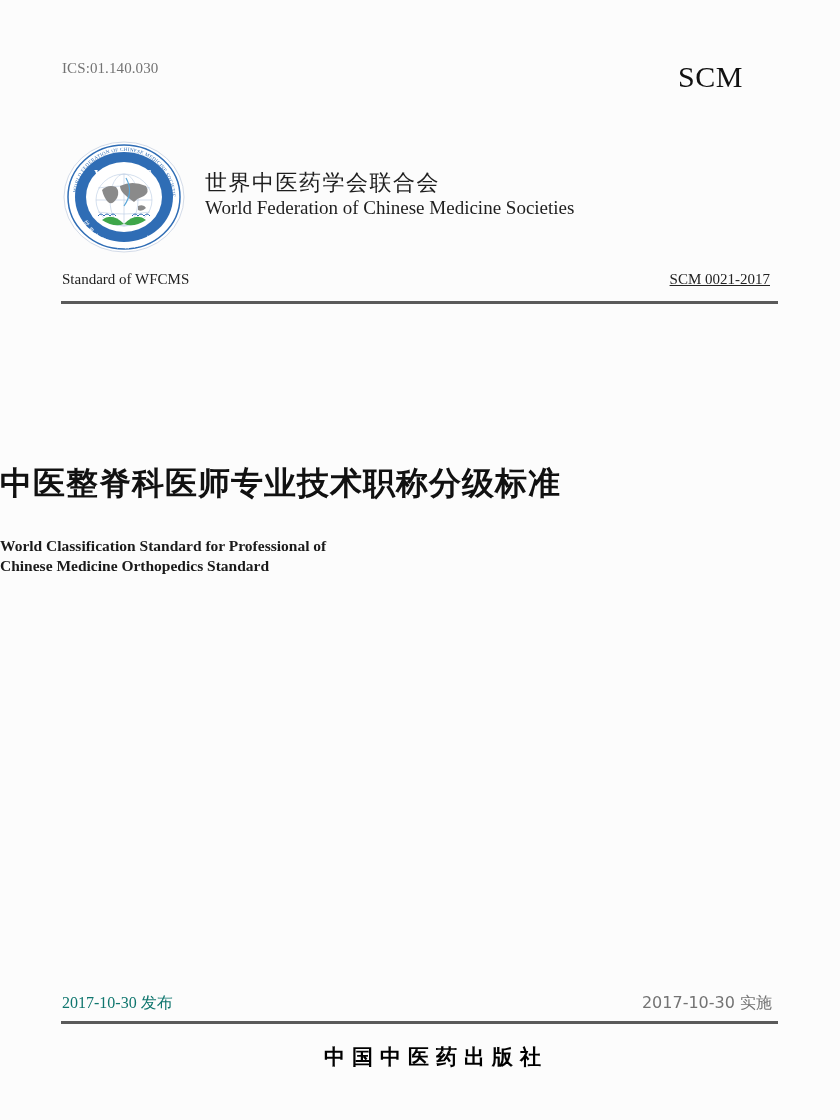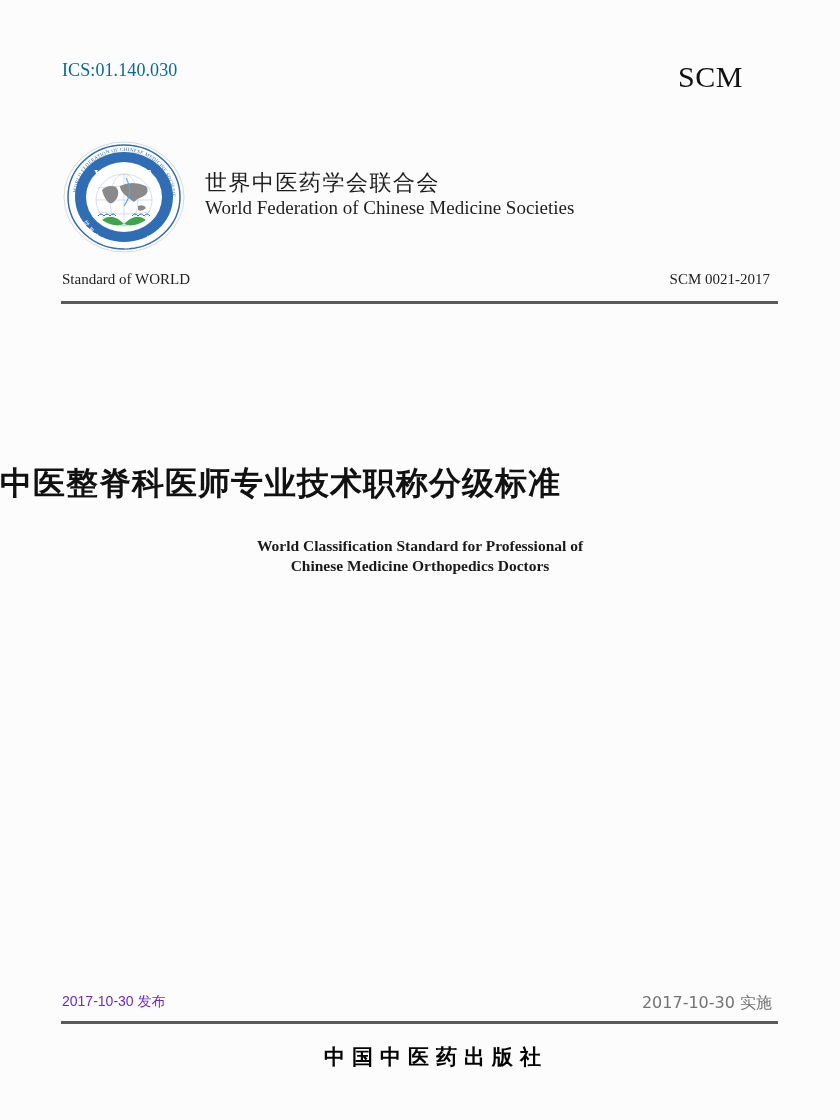--- a/index.html
+++ b/index.html
@@ -12,22 +12,22 @@
       height: 1120px;
       position: relative;
       overflow: hidden;
       color: #1a1a1a;
     }
     .abs { position: absolute; }
 
     .ics {
       left: 62px; top: 60px;
       font-family: "Liberation Serif", serif;
-      font-size: 18px;
-      color: #0369a1;
+      font-size: 15px;
+      color: #737373;
       letter-spacing: 0.1px;
     }
     .scm {
       left: 678px; top: 60px;
       font-family: "Liberation Serif", serif;
       font-weight: normal;
       font-size: 30px;
       color: #111;
       letter-spacing: 0.5px;
     }
@@ -55,51 +55,51 @@
       left: 62px; top: 271px;
       font-family: "Liberation Serif", serif;
       font-size: 15px;
       color: #222;
     }
     .std-num {
       right: 70px; top: 271px;
       font-family: "Liberation Serif", serif;
       font-size: 15px;
       color: #222;
+      text-decoration: underline;
     }
     .rule-top {
       left: 61px; top: 301px;
       width: 717px; height: 3px;
       background: #5a5a5a;
     }
 
     .title-cn {
       left: 0; width: 840px; top: 462px;
       text-align: left;
       font-family: "DejaVu Sans", sans-serif;
       font-weight: bold;
       font-size: 32px;
       color: #111;
       letter-spacing: 1px;
     }
     .title-en {
       left: 0; width: 840px; top: 536px;
-      text-align: center;
       font-family: "Liberation Serif", serif;
       font-weight: bold;
       font-size: 15.5px;
       line-height: 20px;
       color: #1a1a1a;
     }
 
     .date-pub {
       left: 62px; top: 993px;
-      font-family: Liberation Sans, sans-serif;
-      font-size: 14px;
-      color: #6d28d9;
+      font-family: Liberation Serif, serif;
+      font-size: 16px;
+      color: #0f766e;
     }
     .date-impl {
       right: 68px; top: 993px;
       font-family: "DejaVu Sans", sans-serif;
       font-size: 16px;
       color: #737373;
     }
     .rule-bottom {
       left: 61px; top: 1021px;
       width: 717px; height: 3px;
@@ -153,27 +153,27 @@
     <path d="M40 80 Q50 72 62 84 Q52 88 40 80 Z" fill="#3ea64a"></path>
     <path d="M84 80 Q74 72 62 84 Q72 88 84 80 Z" fill="#3ea64a"></path>
     <path d="M36 76 q3 -4 6 0 q3 -4 6 0 q3 -4 6 0" stroke="#2f6db5" stroke-width="1" fill="none"></path>
     <path d="M70 76 q3 -4 6 0 q3 -4 6 0 q3 -4 6 0" stroke="#2f6db5" stroke-width="1" fill="none"></path>
   </svg>
 </div>
 
 <div class="abs org-cn">世界中医药学会联合会</div>
 <div class="abs org-en">World Federation of Chinese Medicine Societies</div>
 
-<div class="abs std-of">Standard of WORLD</div>
+<div class="abs std-of">Standard of WFCMS</div>
 <div class="abs std-num">SCM 0021-2017</div>
 <div class="abs rule-top"></div>
 
 <div class="abs title-cn">中医整脊科医师专业技术职称分级标准</div>
 <div class="abs title-en">
   <div>World Classification Standard for Professional of</div>
-  <div>Chinese Medicine Orthopedics Doctors</div>
+  <div>Chinese Medicine Orthopedics Standard</div>
 </div>
 
 <div class="abs date-pub">2017-10-30 发布</div>
 <div class="abs date-impl">2017-10-30 实施</div>
 <div class="abs rule-bottom"></div>
 
 <div class="abs publisher">中国中医药出版社</div>
 
 </body></html>

